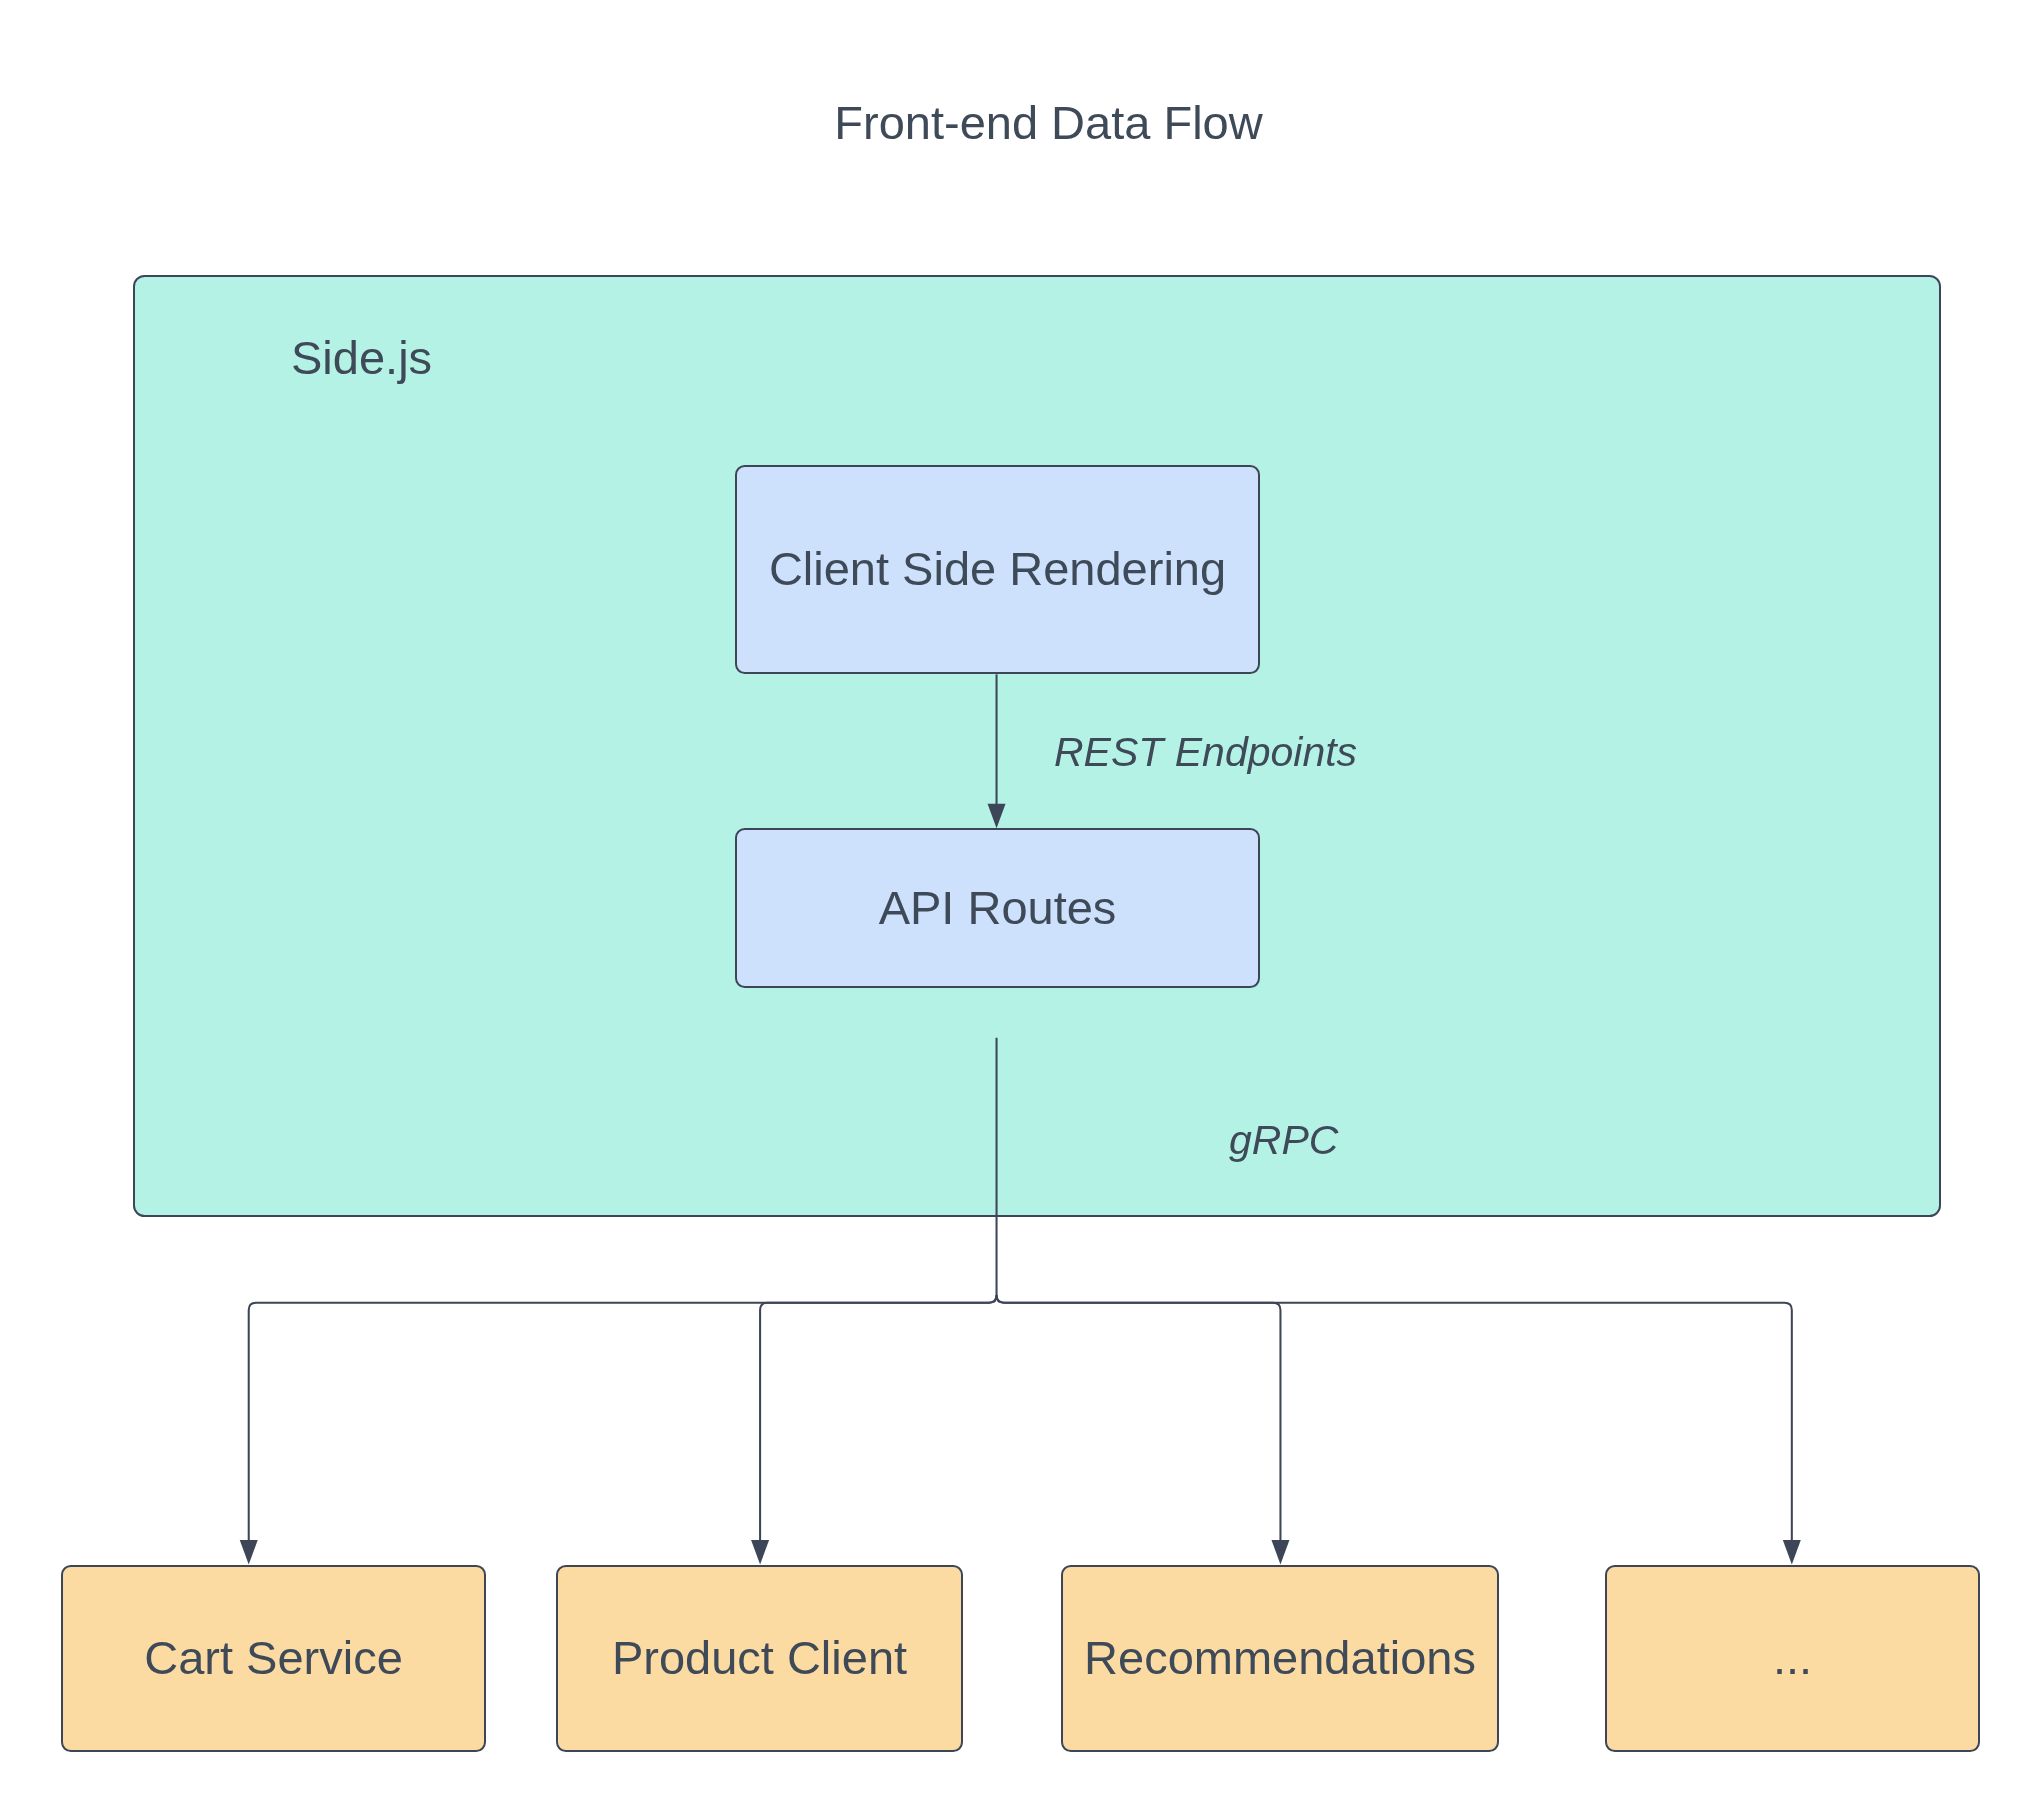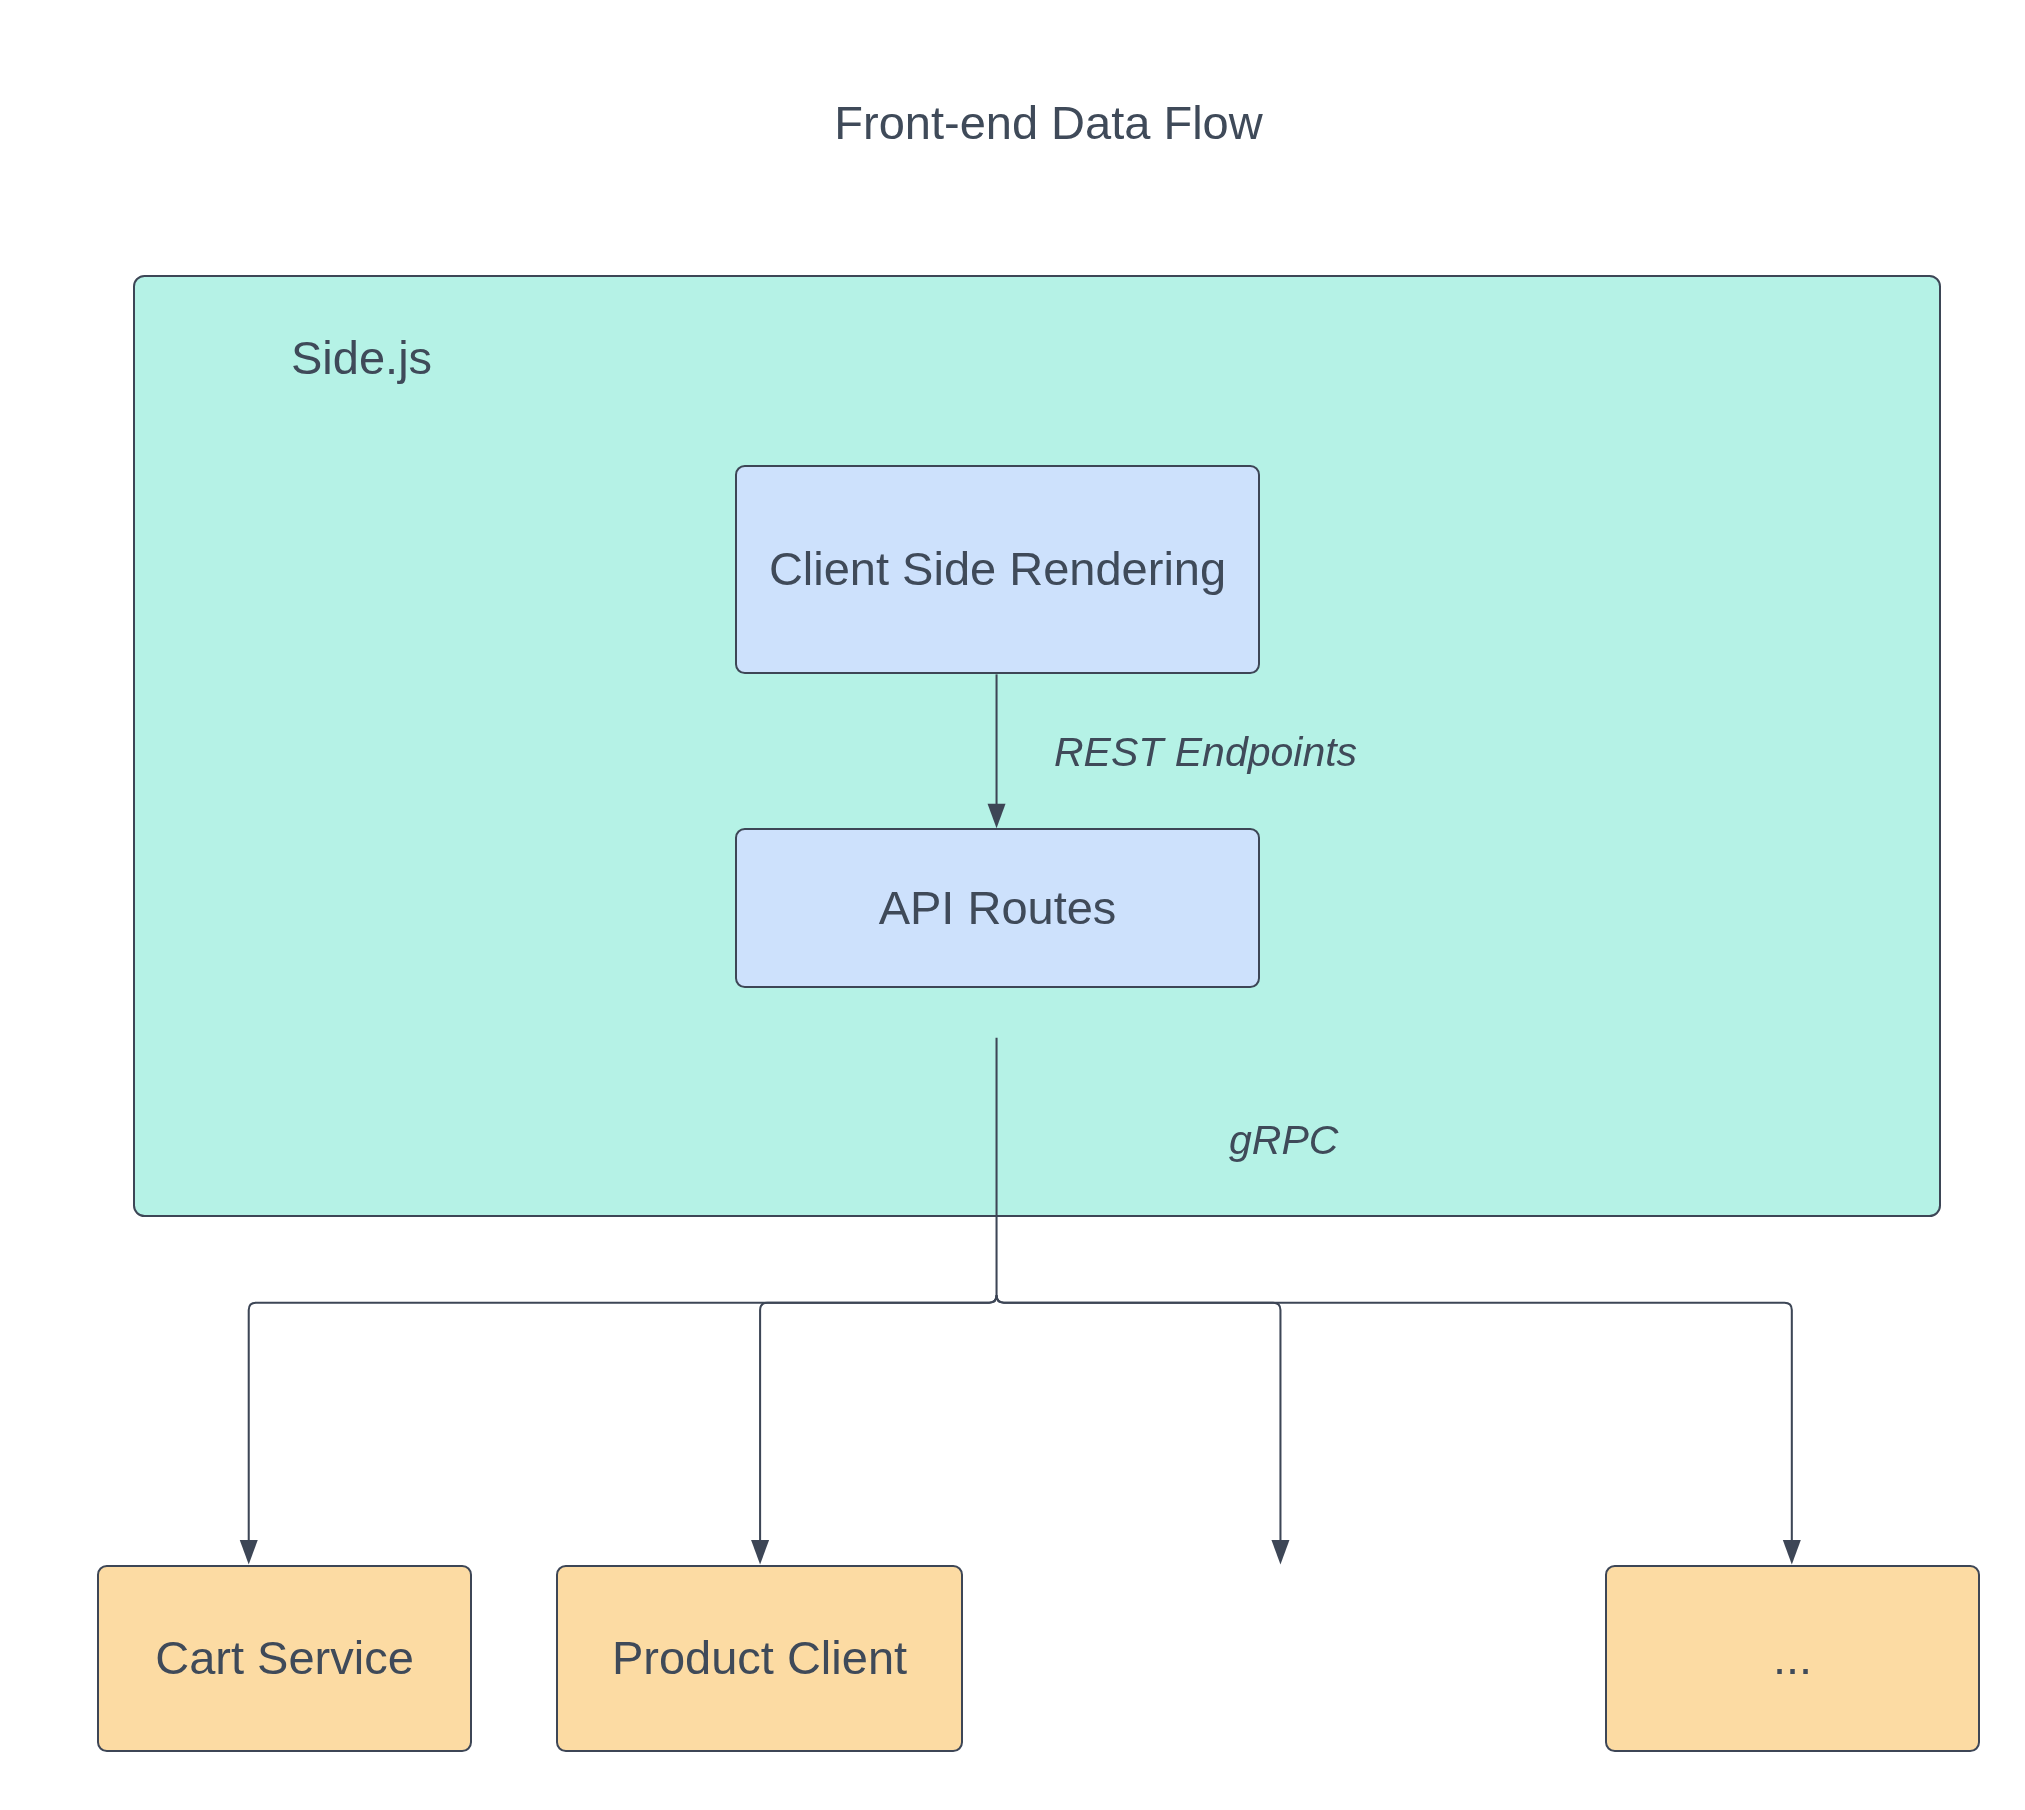--- a/index.html
+++ b/index.html
@@ -61,21 +61,21 @@
     color:var(--text);
     text-align:center;
     white-space:nowrap;
   }
   .node.blue{ background:var(--node-fill); }
   .node.service{ background:var(--service-fill); }
 
   .node-csr{ left:735px; top:465px;  width:525px; height:209px;align-items:center; }
   .node-api{ left:735px; top:828px; width:525px; height:160px; }
 
-  .node-cart   { left:61px;   top:1565px; width:375px; height:187px;margin-left:36px; }
+  .node-cart   { left:61px;   top:1565px; width:425px; height:187px; }
   .node-catalog{ left:556px;  top:1565px; width:407px; height:187px; }
   .node-recs   { left:1061px; top:1565px; width:438px; height:187px; }
   .node-more   { left:1605px; top:1565px; width:375px; height:187px; }
 
   .edge-label{
     position:absolute;
     font-size:41px;
     line-height:54px;
     color:var(--text);
     white-space:nowrap;
@@ -120,20 +120,23 @@
   </div>
 
   <div class="node service node-cart">
     <span>Cart Service</span>
   </div>
 
   <div class="node service node-catalog">
     <span>Product Client</span>
   </div>
 
+  <div class="node service node-recs">
+    <span>Recommendations</span>
+  </div>
 
   <div class="node service node-more">
     <span>...</span>
   </div>
 
   <svg class="connectors" viewBox="0 0 2475 2213" xmlns="http://www.w3.org/2000/svg">
 
     <path class="link" d="M1218,824 L1218,983"></path>
     <path class="arrowhead" d="M1218,1012 L1207,982 L1229,982 Z"></path>
 

